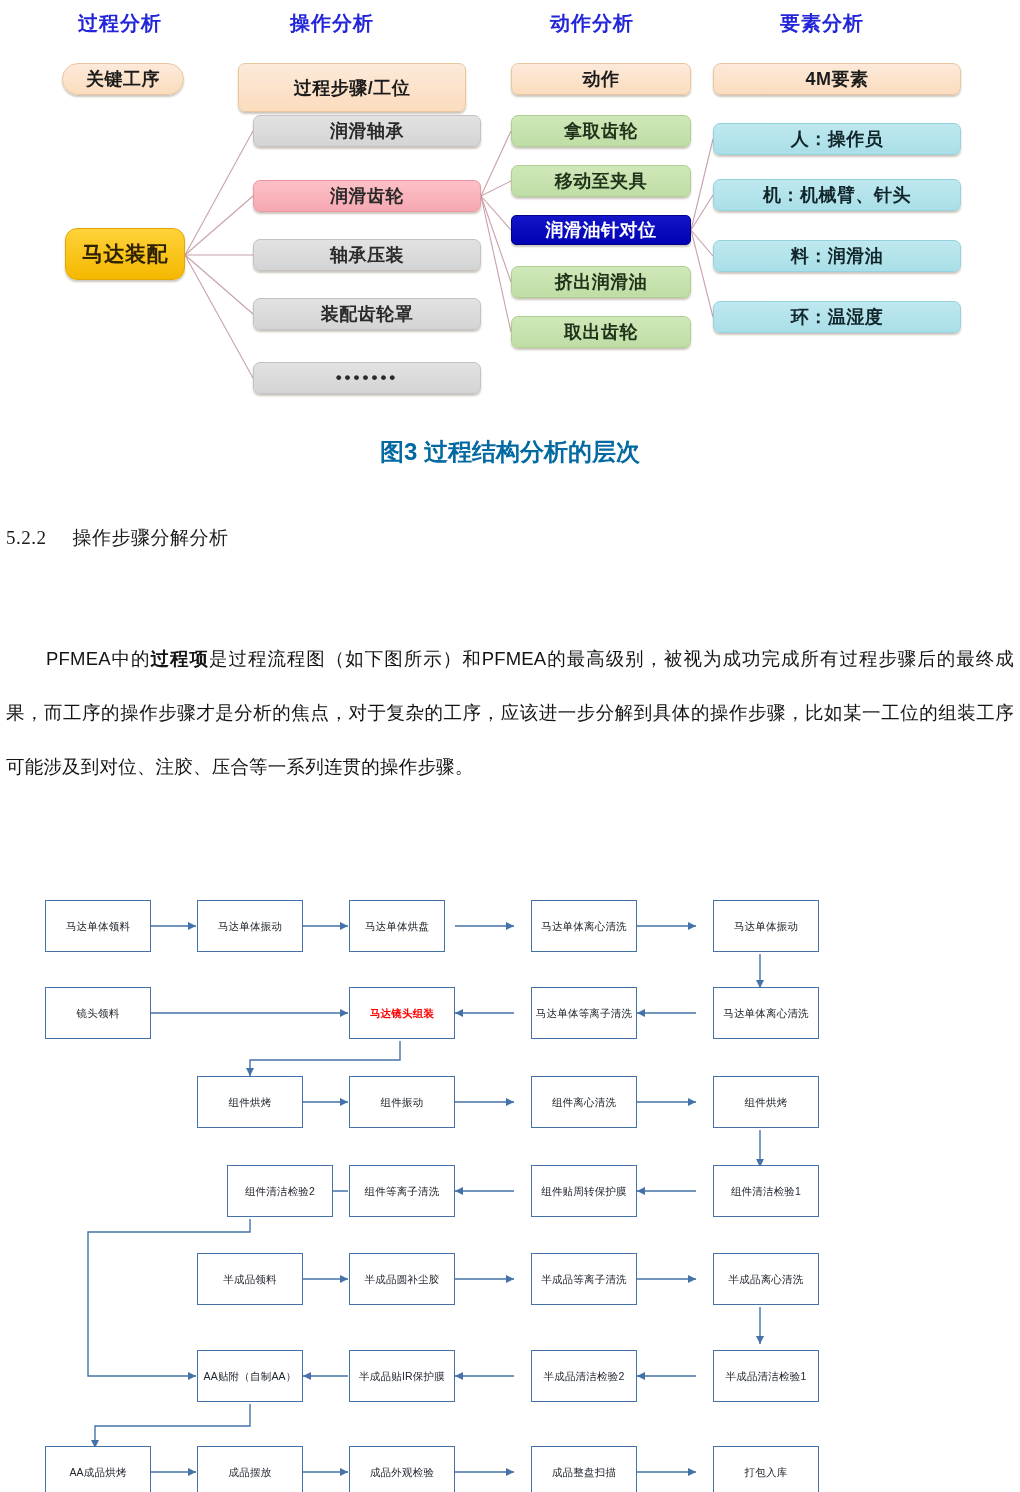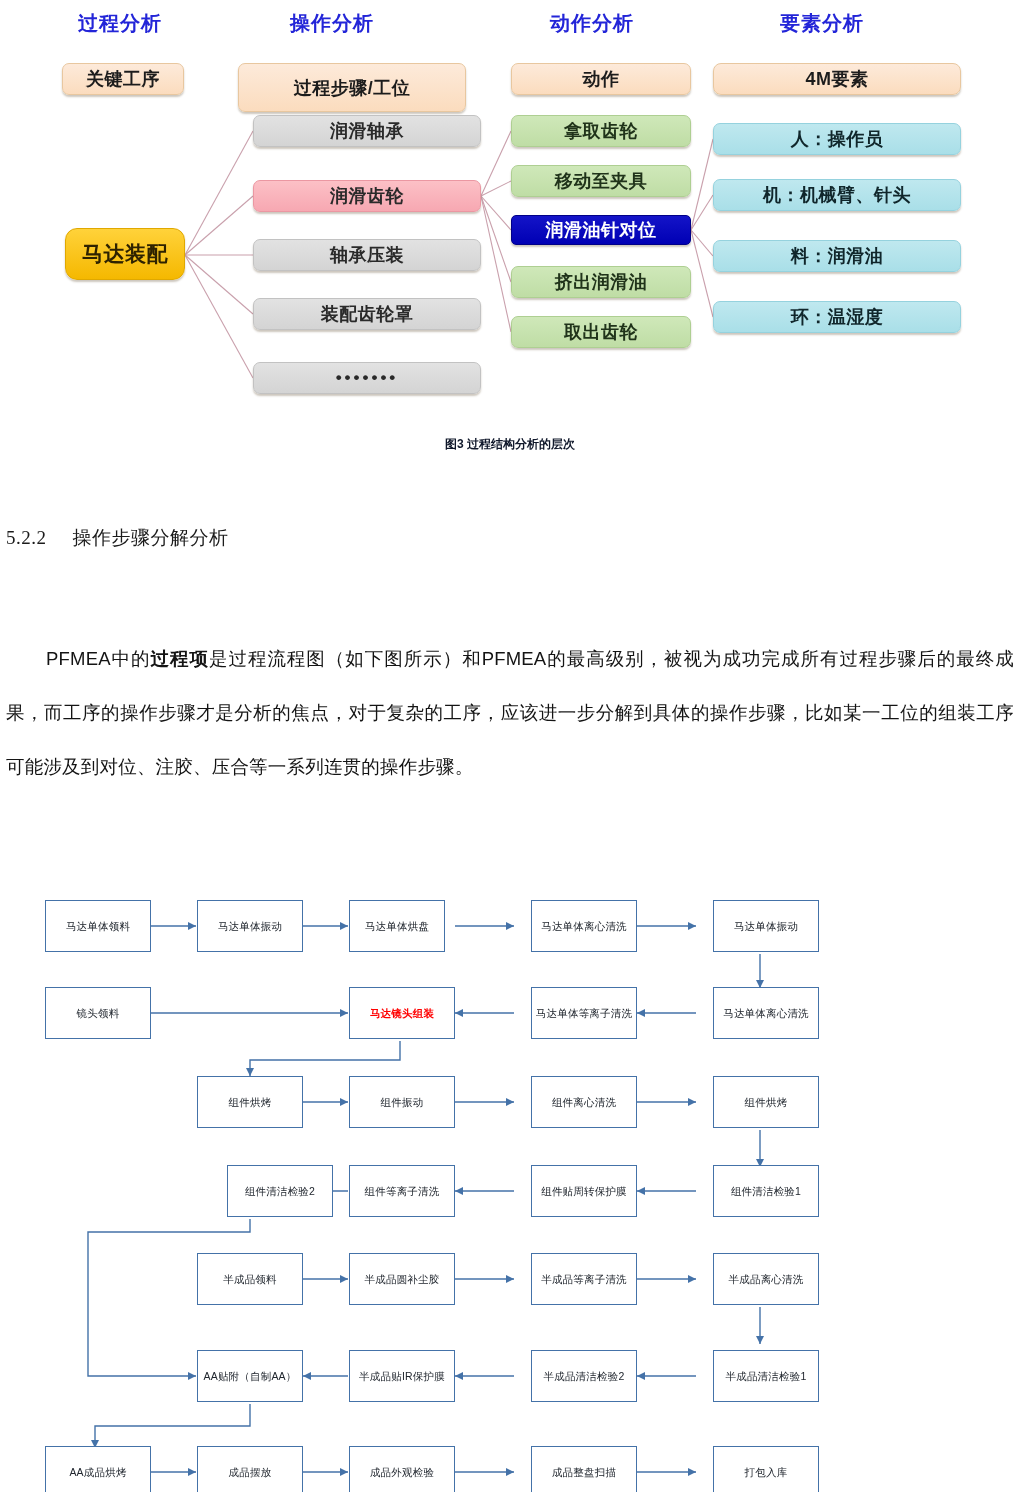--- a/index.html
+++ b/index.html
@@ -64,23 +64,23 @@
   .n-blue    { background: linear-gradient(#1414c8,#0000b4); border: 1px solid #000088; color: #ffffff;
                border-radius: 5px; }
   .n-dots    { font-size: 17px; letter-spacing: 3px; }
 
   
   #fig-caption {
     position: absolute;
     left: 0; top: 436px;
     width: 1020px;
     text-align: center;
-    font-size: 12px;
+    font-size: 24px;
     font-weight: bold;
-    color: #0f172a;
+    color: #0369a1;
   }
 
   
   #section-heading {
     position: absolute;
     left: 6px; top: 525px;
     font-size: 19px;
     color: #1b1b1b;
     letter-spacing: .5px;
   }
@@ -155,21 +155,21 @@
       <path d="M691,230 L713,256"></path>
       <path d="M691,230 L713,317"></path>
     </g>
   </svg>
 
   <div class="col-header" style="left:78px;  top:10px;">过程分析</div>
   <div class="col-header" style="left:290px; top:10px;">操作分析</div>
   <div class="col-header" style="left:550px; top:10px;">动作分析</div>
   <div class="col-header" style="left:780px; top:10px;">要素分析</div>
 
-  <div class="node n-orange" style="left:62px; top:63px; width:122px; height:32px;">关键工序</div>
+  <div class="node n-orange" style="left:62px; top:63px; width:122px; height:32px;border-radius:16px;">关键工序</div>
   <div class="node n-gold" style="left:65px; top:228px; width:120px; height:52px;">马达装配</div>
 
   <div class="node n-orange" style="left:238px; top:63px; width:228px; height:49px;">过程步骤/工位</div>
   <div class="node n-grey" style="left:253px; top:115px; width:228px; height:32px;">润滑轴承</div>
   <div class="node n-pink" style="left:253px; top:180px; width:228px; height:32px;">润滑齿轮</div>
   <div class="node n-grey" style="left:253px; top:239px; width:228px; height:32px;">轴承压装</div>
   <div class="node n-grey" style="left:253px; top:298px; width:228px; height:32px;">装配齿轮罩</div>
   <div class="node n-grey n-dots" style="left:253px; top:362px; width:228px; height:32px;">•••••••</div>
 
   <div class="node n-orange" style="left:511px; top:63px; width:180px; height:32px;">动作</div>

